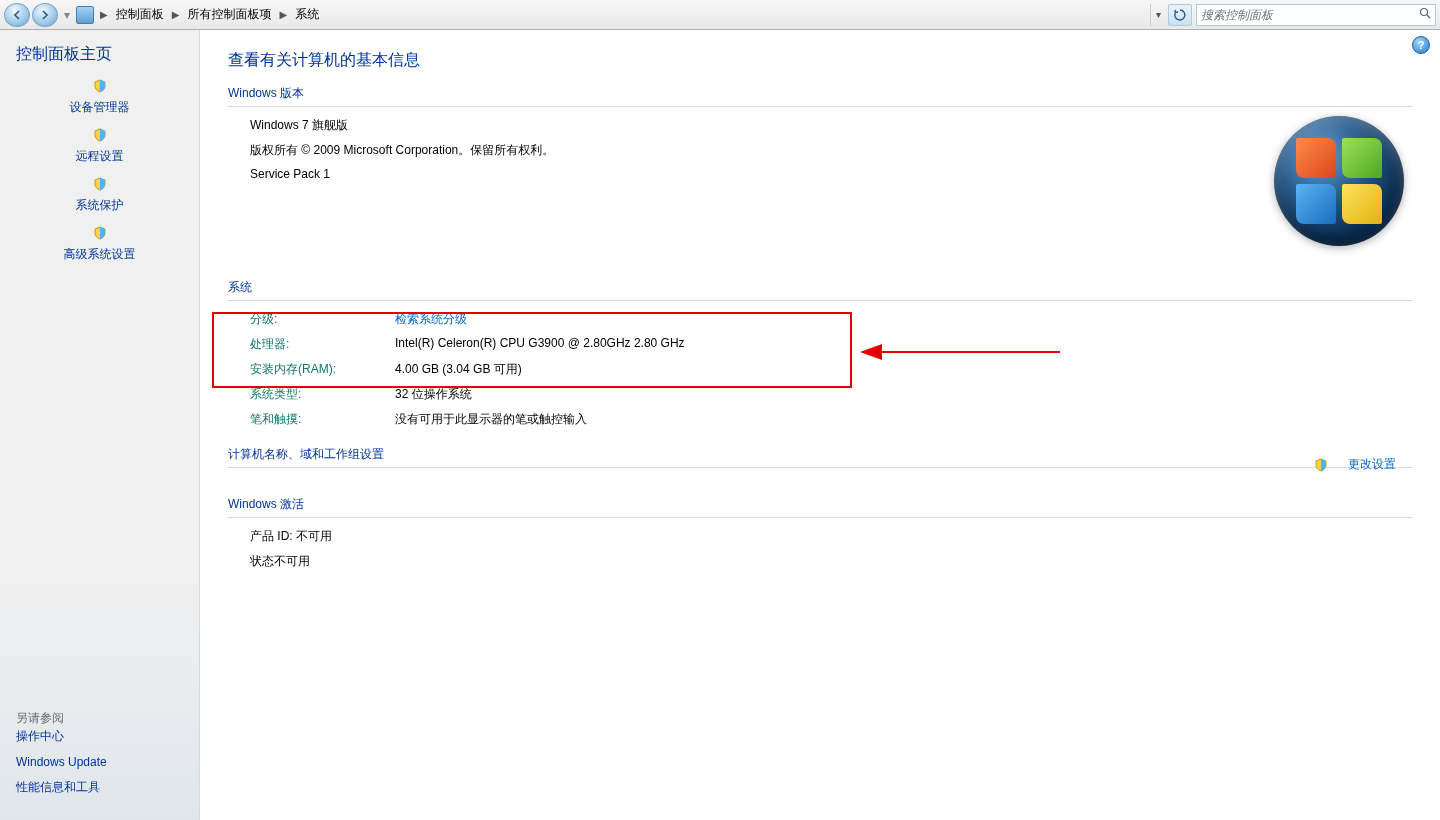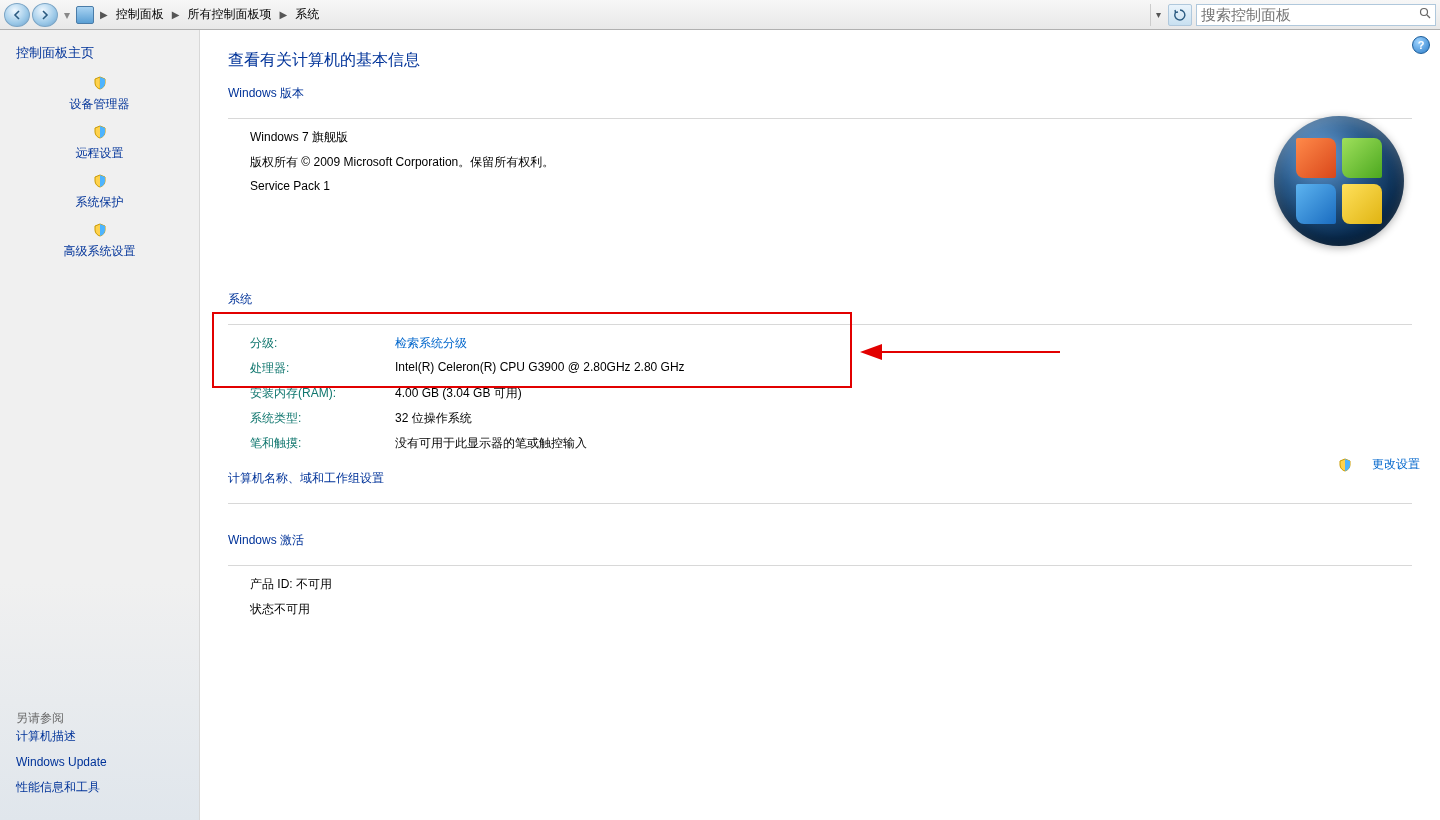--- a/index.html
+++ b/index.html
@@ -12,36 +12,36 @@
 .nav-btn svg { width: 10px; height: 10px; }
 .addr-sep { color: #888; margin: 0 2px; }
 .breadcrumb { flex: 0 0 auto; display: flex; align-items: center; gap: 2px; color: #000; padding-left: 4px; }
 .breadcrumb-icon { width: 18px; height: 18px; background: linear-gradient(to bottom, #a9d3f2, #5a9fd4); border: 1px solid #4a7ca8; border-radius: 2px; display:inline-block; margin-right:2px;}
 .breadcrumb-item { padding: 2px 4px; cursor: pointer; }
 .breadcrumb-chev { color: #555; padding: 0 2px; font-size:10px;}
 .navbar-spacer { flex: 1; }
 .nav-dropdown-chev { width: 16px; text-align:center; color:#555; font-size:10px; cursor:pointer; border-left:1px solid #ccc; height:22px; display:flex;align-items:center;justify-content:center;}
 .refresh-btn { width: 24px; height: 22px; border: 1px solid #b0c8dc; background: linear-gradient(to bottom, #eaf4fc, #c8e0f0); border-radius: 2px; display:flex;align-items:center;justify-content:center; cursor:pointer; margin: 0 2px;}
 .search-box { width: 240px; height: 22px; border: 1px solid #b0c8dc; background: #fff; display:flex; align-items:center; padding: 0 4px; margin-left:2px;}
-.search-box input { border:none; outline:none; width:100%; font-size:15px; color:#888; background:transparent;}
+.search-box input { border:none; outline:none; width:100%; font-size:12px; color:#888; font-style:italic; background:transparent;}
 .search-box .sicon { color:#666; }
 
 
 .container { display: flex; height: calc(100% - 30px); }
 .sidebar { width: 200px; background: linear-gradient(to bottom, #f0f0f0 0%, #f0f0f0 70%, #e0e6ec 100%); border-right: 1px solid #d8d8d8; padding: 14px 16px; display:flex; flex-direction:column; }
-.sidebar-title { color: #003399; font-size: 13px; margin-bottom: 14px; cursor:pointer; }
+.sidebar-title { color: #003399; font-size: 16px; margin-bottom: 14px; cursor:pointer; }
 .sidebar-link { display: flex; align-items: center; gap: 6px; color: #003399; font-size: 12px; margin-bottom: 12px; cursor: pointer; flex-direction: column; }
 .sidebar-link .shield { width: 14px; height: 14px; flex-shrink:0;}
 .sidebar-spacer { flex:1; }
 .seealso-title { color: #6a6a6a; font-size: 12px; margin-bottom: 1px; }
 .seealso-link { color: #003399; font-size: 12px; margin-bottom: 10px; cursor:pointer; display:block;}
 
 .content { flex: 1; padding: 20px 28px; position: relative; overflow: hidden; }
 .page-title { color: #003399; font-size: 16px; margin-bottom: 14px; }
-.section-title { color: #003399; font-size: 12px; border-bottom: 1px solid #d8d8d8; padding-bottom: 16px; margin-bottom: 10px; }
+.section-title { color: #003399; font-size: 12px; border-bottom: 1px solid #d8d8d8; padding-bottom: 4px; margin-bottom: 10px; }
 .indent { padding-left: 22px; }
 .line { margin-bottom: 8px; color: #000; font-size: 12px; }
 .kvtable { display: grid; grid-template-columns: 145px 1fr; row-gap: 8px; }
 .kvtable .k { color:#0f766e; }
 .kvtable .v { color:#000; }
 .link-blue { color: #0066cc; cursor:pointer; }
 .section-gap { height: 18px; }
 
 
 .red-box { border: 2px solid #e20000; position: absolute; pointer-events: none; }
@@ -53,21 +53,21 @@
 .win-orb .flag { position:absolute; top:22px; left:22px; width:86px; height:86px; }
 .win-orb .flag div { position:absolute; width:40px; height:40px; border-radius: 2px 8px 2px 8px; }
 .win-orb .r1 { background: linear-gradient(135deg,#ff8a4a,#d9471a); top:0; left:0; }
 .win-orb .g1 { background: linear-gradient(135deg,#9fe05c,#4ca81f); top:0; right:0; }
 .win-orb .b1 { background: linear-gradient(135deg,#5db4f0,#1a6cc0); bottom:0; left:0; }
 .win-orb .y1 { background: linear-gradient(135deg,#ffe15c,#e0b412); bottom:0; right:0; }
 
 
 .help-icon { position: absolute; right: 10px; top: 6px; width: 18px; height: 18px; border-radius:50%; background: radial-gradient(circle at 35% 30%, #9fd4ff, #2a7cc9); color:#fff; display:flex;align-items:center;justify-content:center; font-weight:bold; font-size:11px; border:1px solid #1a5c99; cursor:pointer;}
 
-.change-settings { position:absolute; right: 20px; top: 426px; display:flex; align-items:center; gap:20px; cursor:pointer;}
+.change-settings { position:absolute; right: 44px; top: 426px; display:flex; align-items:center; gap:20px; cursor:pointer;}
 .change-settings .shield { width:14px; height:14px;}
 .change-settings span { color:#0066cc; }
 
 .blur { filter: blur(4px); color: #888; }
 
 
 .shield svg { width:100%; height:100%; }
 </style>
 </head>
 <body>
@@ -142,21 +142,21 @@
     </div>
     <div class="sidebar-link">
       <span class="shield"><svg viewBox="0 0 14 14">
             <path d="M7 1 L12 3 V7 C12 10 9.5 12.5 7 13 C4.5 12.5 2 10 2 7 V3 Z" fill="#ffd24d" stroke="#c99a00"></path>
             <path d="M7 1 L12 3 V7 C12 10 9.5 12.5 7 13 V1 Z" fill="#4db4ff"></path>
           </svg></span>
       <span>高级系统设置</span>
     </div>
     <div class="sidebar-spacer"></div>
     <div class="seealso-title">另请参阅</div>
-    <a class="seealso-link">计算机描述</a>
+    <a class="seealso-link">操作中心</a>
     <a class="seealso-link">Windows Update</a>
     <a class="seealso-link">性能信息和工具</a>
   </div>
 
   <div class="content">
     <div class="help-icon">?</div>
     <div class="win-orb">
       <div class="orb">
           <div class="flag">
             <div class="r1"></div>

